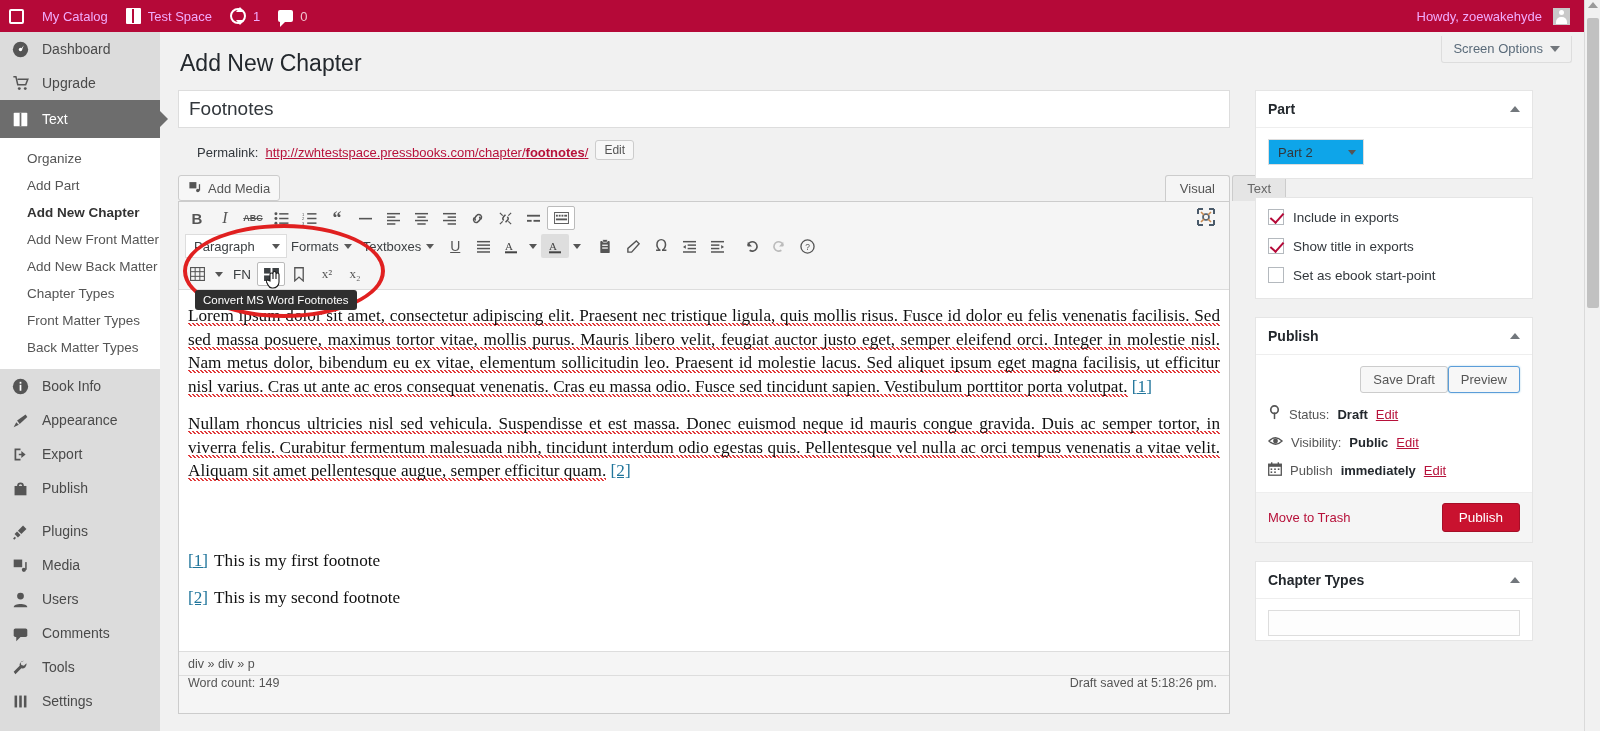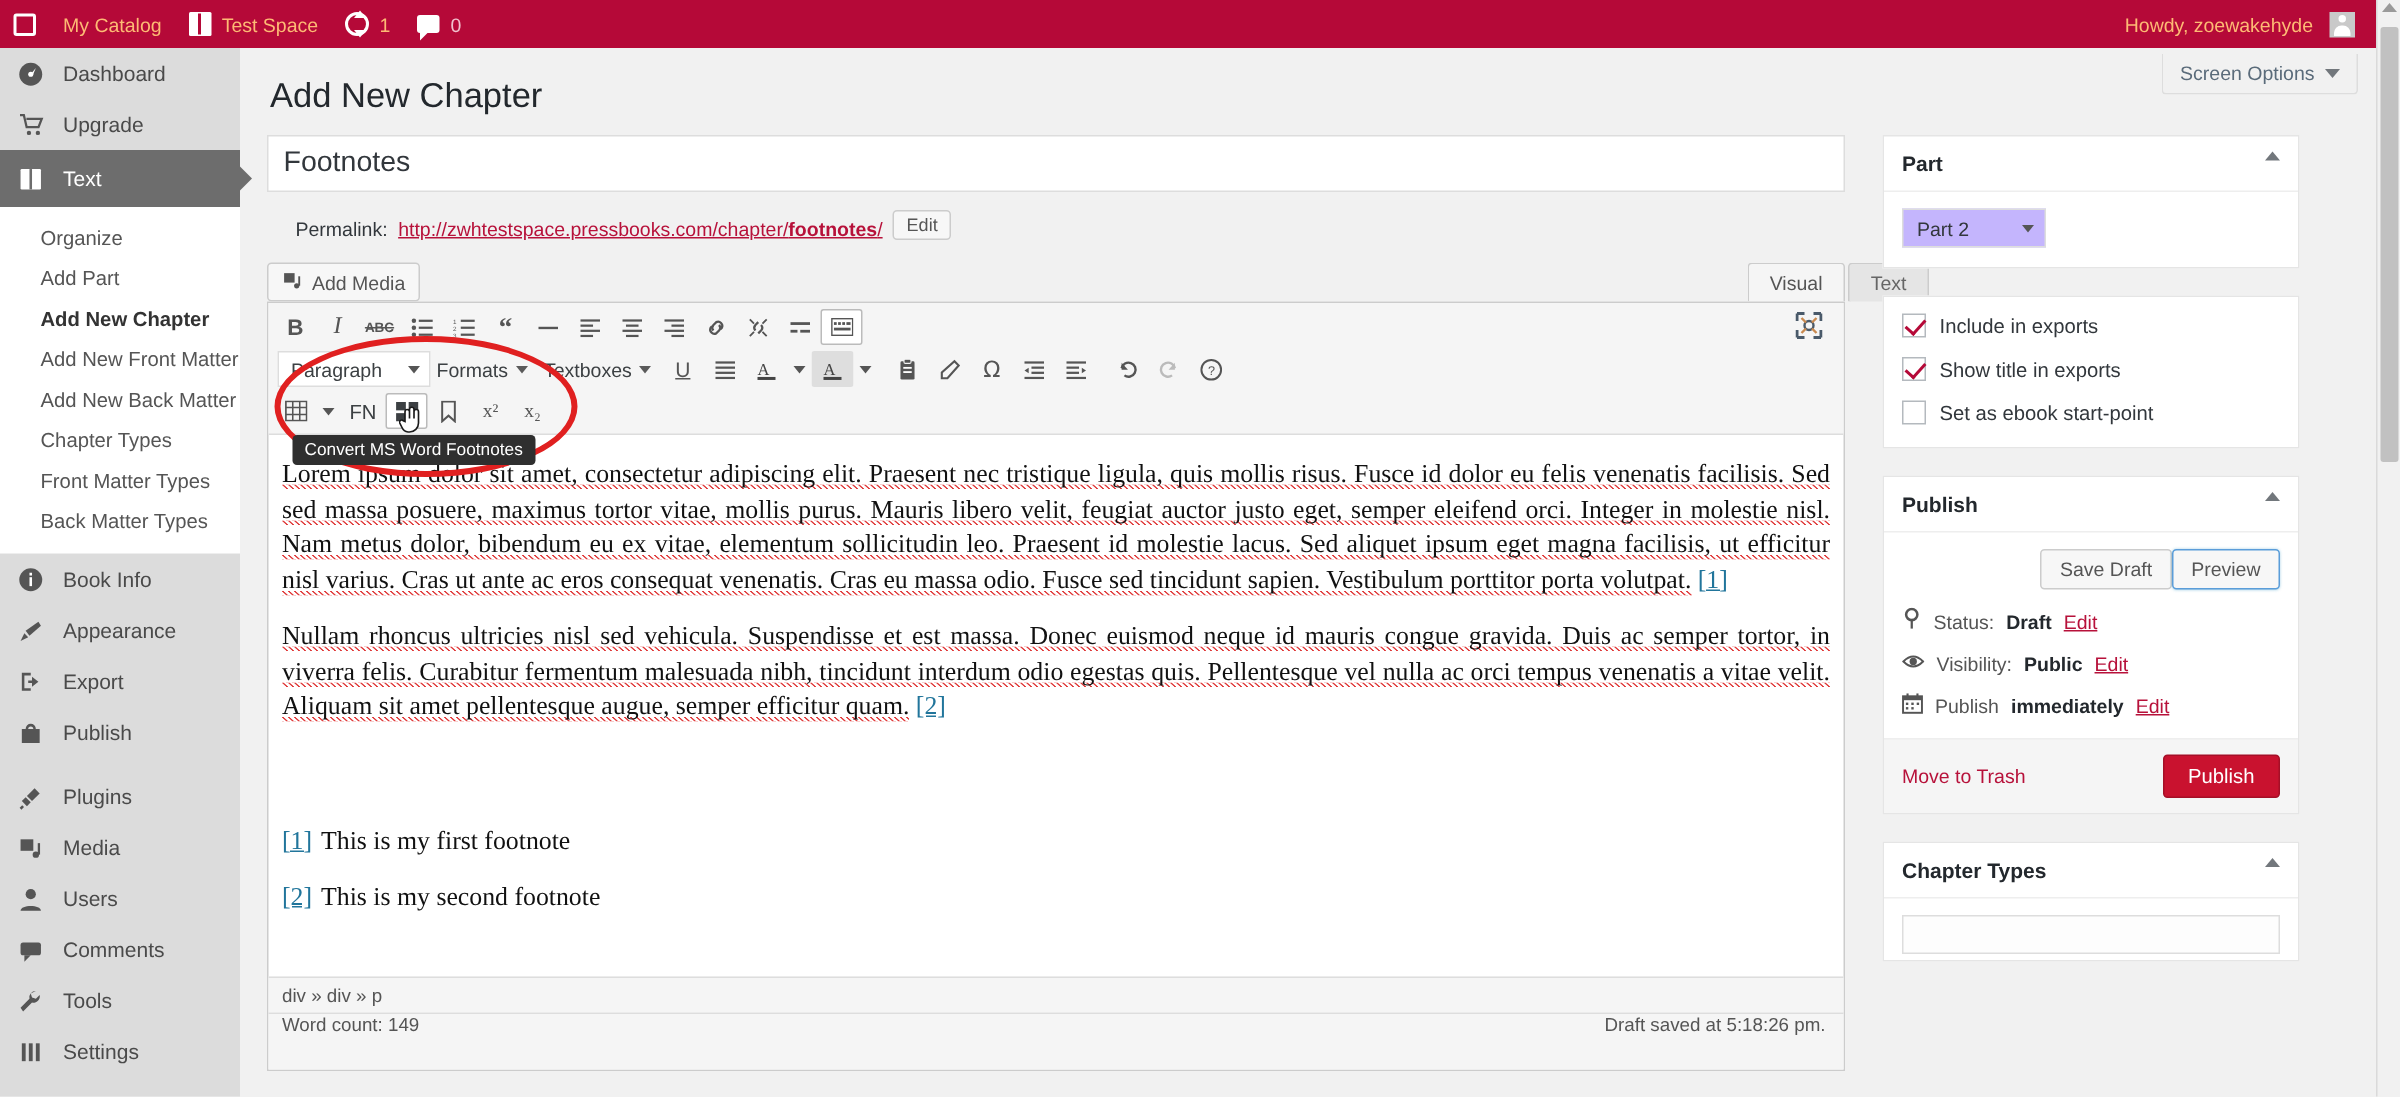--- a/index.html
+++ b/index.html
@@ -11,21 +11,21 @@
   }
 
   
   #adminbar {
     position: absolute; top: 0; left: 0; width: 1600px; height: 32px;
     background: #b50938; color: #fff;
     display: flex; align-items: center;
     font-size: 13px;
     z-index: 50;
   }
-  .ab-item { display: flex; align-items: center; height: 32px; padding: 0 9px; gap: 7px; color: #fdba74; white-space: nowrap; }
+  .ab-item { display: flex; align-items: center; height: 32px; padding: 0 9px; gap: 7px; color: #f0abfc; white-space: nowrap; }
   .ab-item.dim { color: #f0c2ce; }
   #adminbar .spacer { flex: 1; }
   .wp-logo-box { width: 15px; height: 15px; border: 2px solid #fff; border-radius: 2px; }
   .book-ico { width: 15px; height: 16px; background: #fff; border-radius: 1px; position: relative; }
   .book-ico:after { content: ""; position: absolute; left: 6px; top: 1px; width: 2px; height: 14px; background: #b50938; }
   .reload-ico { width: 16px; height: 16px; border: 2.3px solid #fff; border-radius: 50%; position: relative; }
   .reload-ico:before { content: ""; position: absolute; left: 4px; top: -3px; border-left: 4px solid transparent; border-right: 4px solid transparent; border-bottom: 5px solid #fff; }
   .reload-ico:after { content: ""; position: absolute; left: 4px; bottom: -3px; border-left: 4px solid transparent; border-right: 4px solid transparent; border-top: 5px solid #fff; }
   .comment-ico { width: 15px; height: 12px; background: #fff; border-radius: 2px; position: relative; }
   .comment-ico:after { content: ""; position: absolute; left: 2px; bottom: -5px; border-left: 0 solid transparent; border-right: 6px solid transparent; border-top: 6px solid #fff; }
@@ -136,29 +136,29 @@
   .fnrow { margin-bottom: 23px; }
   .fnrow .fnlink { margin-right: 2px; }
 
   #path-bar { position: absolute; left: 0; bottom: 38px; width: 1050px; height: 24px; border-top: 1px solid #ddd; background: #f5f5f5; display: flex; align-items: center; padding-left: 9px; font-size: 12.5px; color: #555; }
   #status-bar { position: absolute; left: 0; bottom: 0; width: 1050px; height: 38px; border-top: 1px solid #ddd; background: #f5f5f5; display: flex; align-items: flex-start; justify-content: space-between; padding: 0 12px 0 9px; font-size: 12.5px; color: #555; }
 
   
   #rightcol { position: absolute; left: 1095px; top: 58px; width: 278px; }
   .panel { background: #fff; border: 1px solid #e5e5e5; margin-bottom: 18px; }
   .panel-head {
-    display: flex; align-items: flex-start; justify-content: space-between;
+    display: flex; align-items: center; justify-content: space-between;
     padding: 10px 12px; border-bottom: 1px solid #eee;
     font-size: 14px; font-weight: bold; color: #23282d;
   }
   .caret-up { width: 0; height: 0; border-left: 5px solid transparent; border-right: 5px solid transparent; border-bottom: 6px solid #72777c; }
   .panel-body { padding: 11px 12px 13px 12px; }
   .sel-box {
     display: inline-flex; align-items: center; justify-content: space-between;
-    min-width: 96px; height: 26px; border: 1px solid #ddd; background: #c4b5fd;
+    min-width: 96px; height: 26px; border: 1px solid #ddd; background: #0ea5e9;
     padding: 0 7px 0 9px; font-size: 13px; color: #32373c; gap: 14px;
   }
   .cbrow { display: flex; align-items: center; gap: 9px; margin-bottom: 13px; font-size: 13.5px; color: #32373c; }
   .cbrow:last-child { margin-bottom: 2px; }
   .cb { width: 16px; height: 16px; border: 1px solid #b4b9be; background: #fff; position: relative; flex: none; }
   .cb.on:after {
     content: ""; position: absolute; left: 4px; top: 0px; width: 6px; height: 11px;
     border: solid #b50938; border-width: 0 2.4px 2.4px 0; transform: rotate(42deg);
   }
   .btn-grey { background: #f7f7f7; border: 1px solid #ccc; border-radius: 3px; padding: 5px 12px; font-size: 13px; color: #555; }

